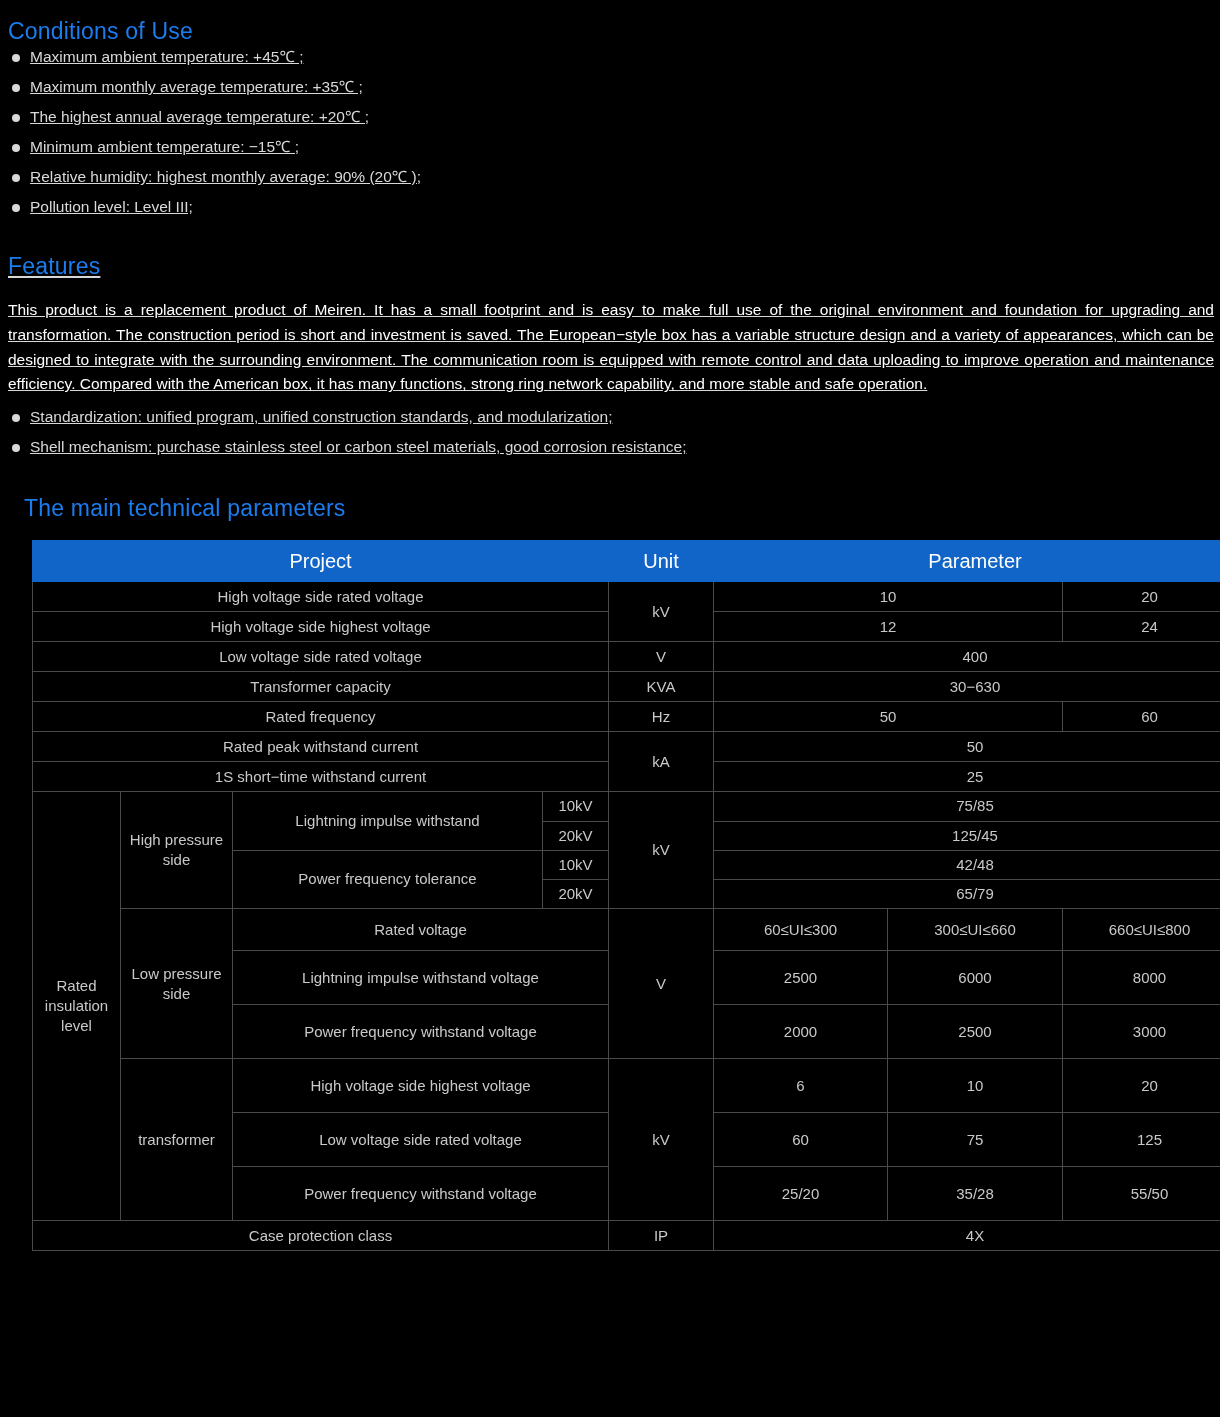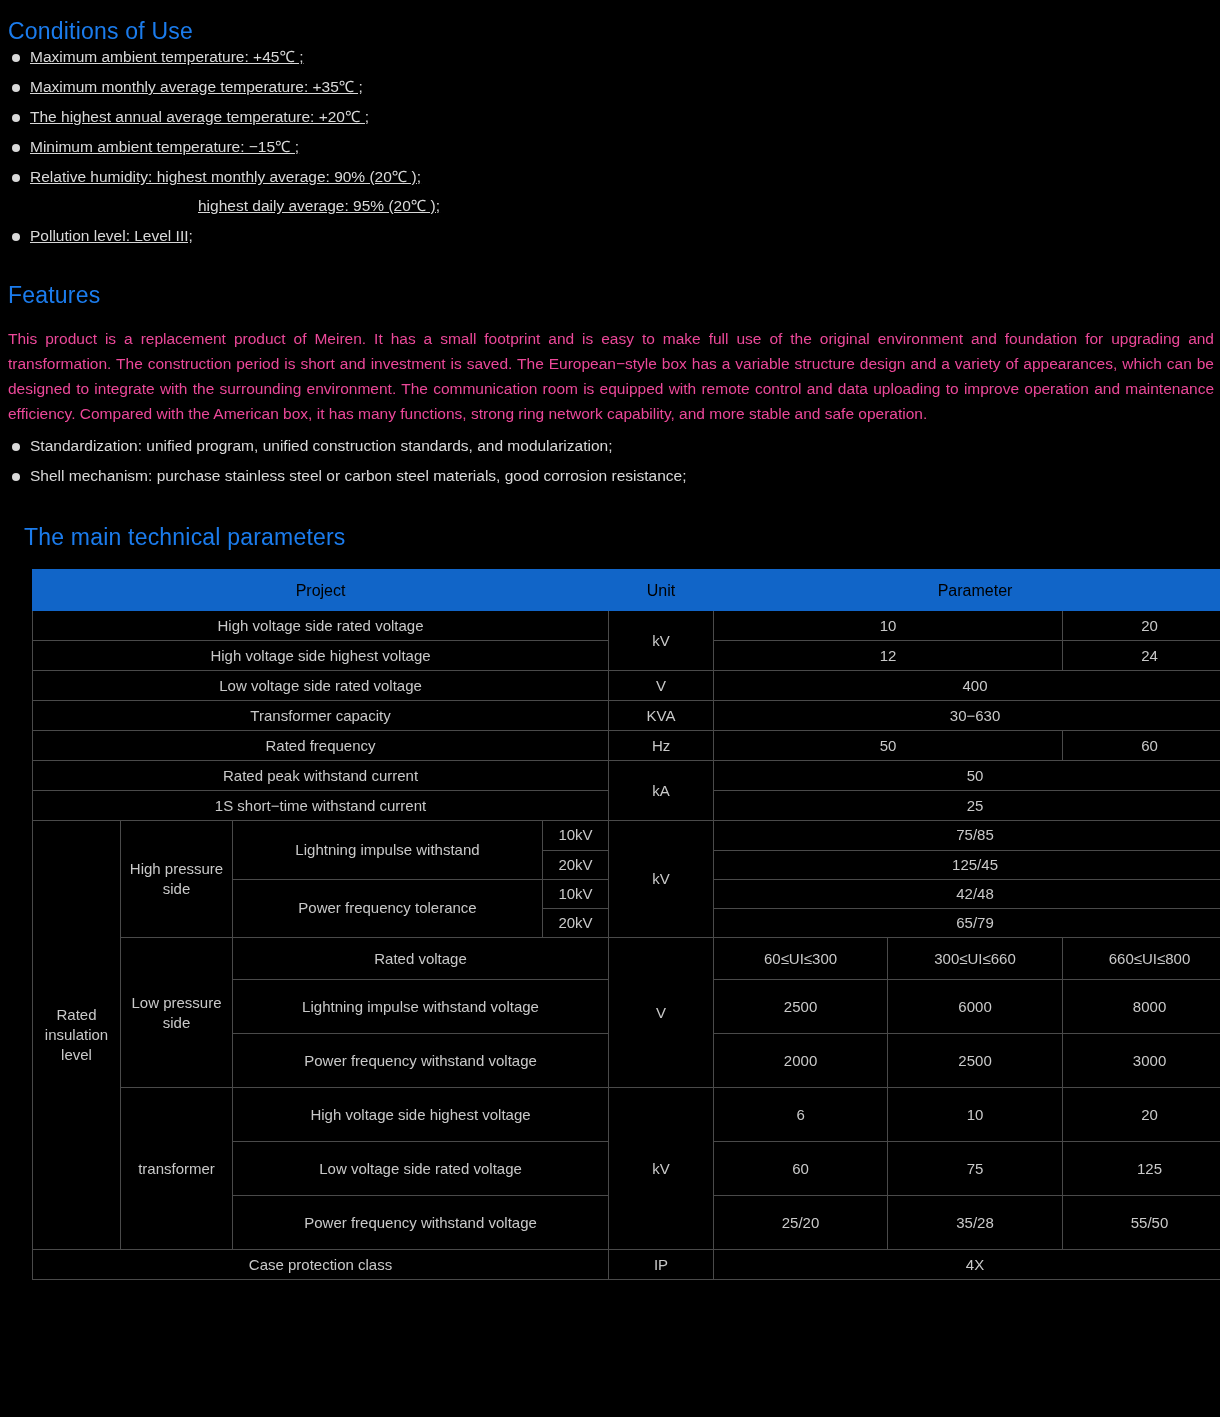--- a/index.html
+++ b/index.html
@@ -22,21 +22,21 @@
   }
   h2.section-title {
     color: #1b7ced;
     font-size: 23px;
     font-weight: normal;
     margin: 0;
     padding: 0;
     letter-spacing: 0.2px;
   }
   .sec-cond { padding: 18px 16px 0 8px; }
-  .sec-feat { padding: 28px 0 0 8px; }
+  .sec-feat { padding: 28px 0 0 8px; text-decoration: underline; }
   .sec-tech { padding: 30px 0 0 24px; }
 
   ul.bullets {
     list-style: none;
     margin: 0;
     padding: 0;
   }
   ul.bullets li {
     position: relative;
     padding-left: 22px;
@@ -58,21 +58,21 @@
   .indent-sub {
     display: block;
     padding-left: 168px;
     margin-top: 5px;
   }
   .cond-list { margin-top: 18px; text-decoration: underline; }
   .feat-para {
     margin: 18px 0 8px 0;
     line-height: 1.6;
     text-align: justify;
-    color: #ec4899;
+    color: #ffffff;
     font-size: 15.5px;
     width: 1206px;
   }
   .feat-list li { margin-bottom: 8px; }
 
   
   table.tech {
     border-collapse: collapse;
     width: 1204px;
     margin: 18px 0 0 8px;
@@ -83,22 +83,22 @@
   table.tech td, table.tech th {
     border: 1px solid #4a4a4a;
     padding: 4px 6px;
     font-weight: normal;
     text-align: center;
     vertical-align: middle;
     line-height: 1.35;
   }
   table.tech tr.head td {
     background: #1165c8;
-    color: #000000;
-    font-size: 16px;
+    color: #ffffff;
+    font-size: 20px;
     height: 32px;
     border-color: #1165c8;
   }
   td.left {
     text-align: left;
     padding-left: 12px;
   }
   td.vlabel {
     text-align: left;
     padding-left: 12px;
@@ -116,21 +116,20 @@
 
   <section class="sec-cond">
     <h2 class="section-title">Conditions of Use</h2>
     <ul class="bullets cond-list">
       <li><span>Maximum ambient temperature: +45℃ ;</span></li>
       <li><span>Maximum monthly average temperature: +35℃ ;</span></li>
       <li><span>The highest annual average temperature: +20℃ ;</span></li>
       <li><span>Minimum ambient temperature: −15℃ ;</span></li>
       <li>
         <span>Relative humidity: highest monthly average: 90% (20℃ );</span>
-        <span class="indent-sub">highest daily average: 95% (20℃ );</span>
       </li>
       <li><span>Pollution level: Level III;</span></li>
     </ul>
   </section>
 
   <section class="sec-feat">
     <h2 class="section-title">Features</h2>
     <p class="feat-para">This product is a replacement product of Meiren. It has a small footprint and is easy to make full use of the original environment and foundation for upgrading and transformation. The construction period is short and investment is saved. The European−style box has a variable structure design and a variety of appearances, which can be designed to integrate with the surrounding environment. The communication room is equipped with remote control and data uploading to improve operation and maintenance efficiency. Compared with the American box, it has many functions, strong ring network capability, and more stable and safe operation.</p>
     <ul class="bullets feat-list">
       <li><span>Standardization: unified program, unified construction standards, and modularization;</span></li>

